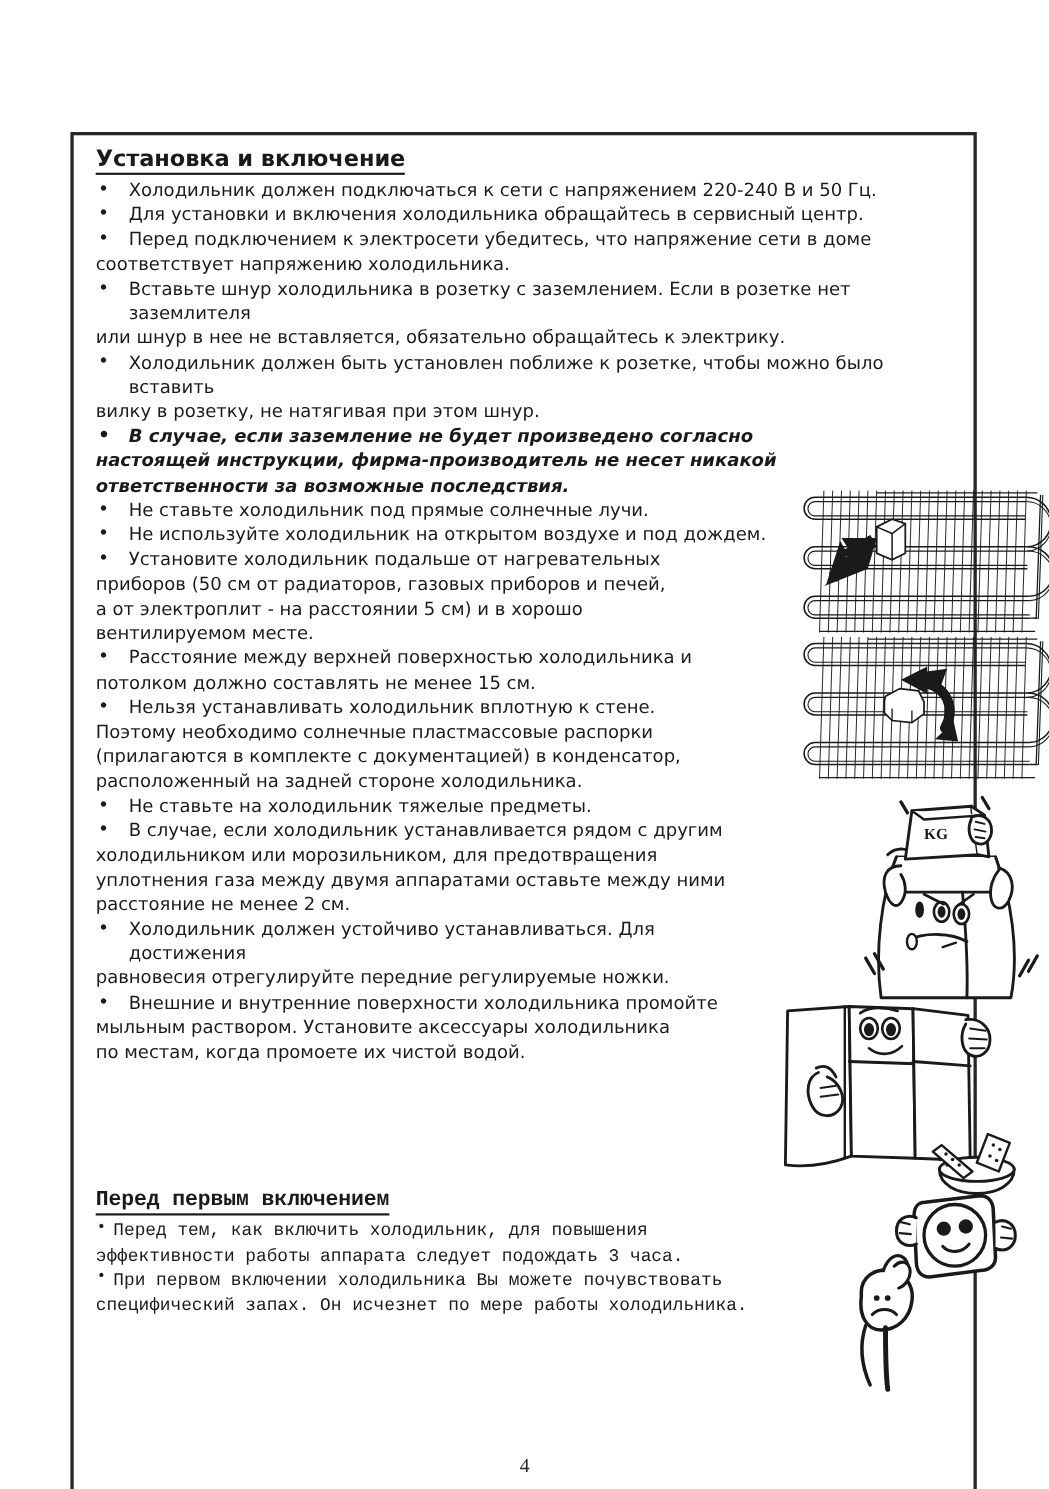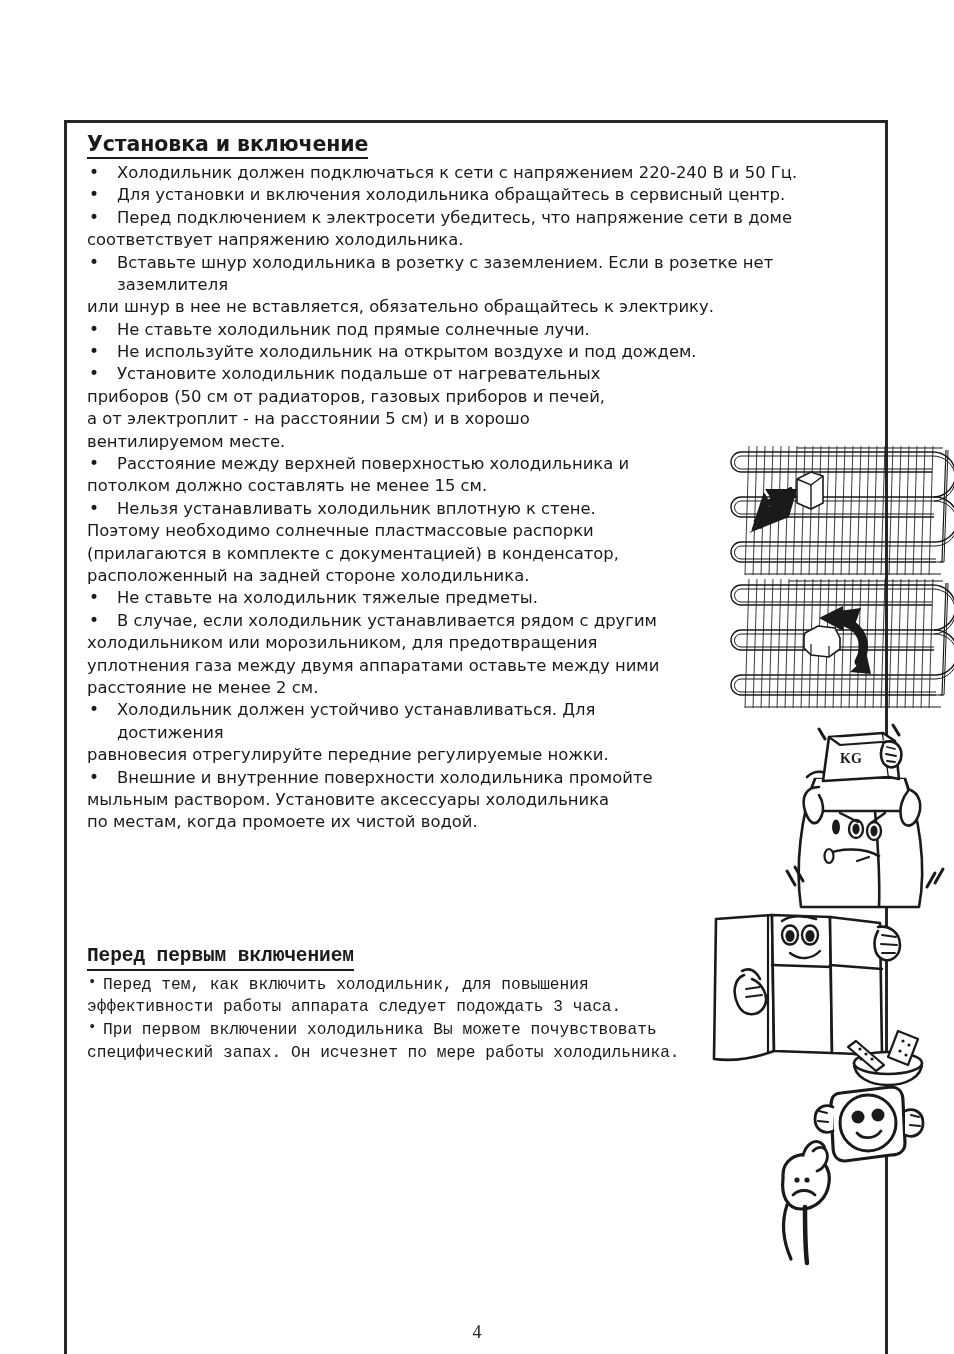--- a/index.html
+++ b/index.html
@@ -154,21 +154,30 @@
         <li>
           <span>Перед подключением к электросети убедитесь, что напряжение сети в доме</span>
           <span class="cont">соответствует напряжению холодильника.</span>
         </li>
 
         <li>
           <span>Вставьте шнур холодильника в розетку с заземлением. Если в розетке нет заземлителя</span>
           <span class="cont">или шнур в нее не вставляется, обязательно обращайтесь к электрику.</span>
         </li>
 
-
+        <li>
+          <span>Холодильник должен быть установлен поближе к розетке, чтобы можно было вставить</span>
+          <span class="cont">вилку в розетку, не натягивая при этом шнур.</span>
+        </li>
+
+        <li class="strong-note">
+          <span>В случае, если заземление не будет произведено согласно</span>
+          <span class="cont">настоящей инструкции, фирма-производитель не несет никакой</span>
+          <span class="cont">ответственности за возможные последствия.</span>
+        </li>
 
         <li>
           <span>Не ставьте холодильник под прямые солнечные лучи.</span>
         </li>
 
         <li>
           <span>Не используйте холодильник на открытом воздухе и под дождем.</span>
         </li>
 
         <li class="narrow">

